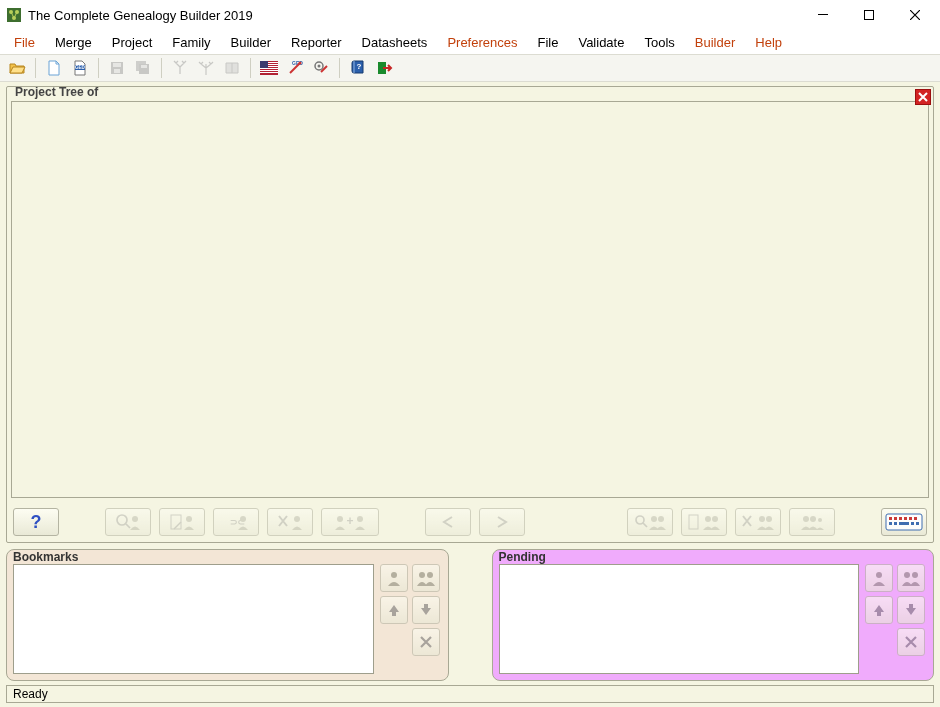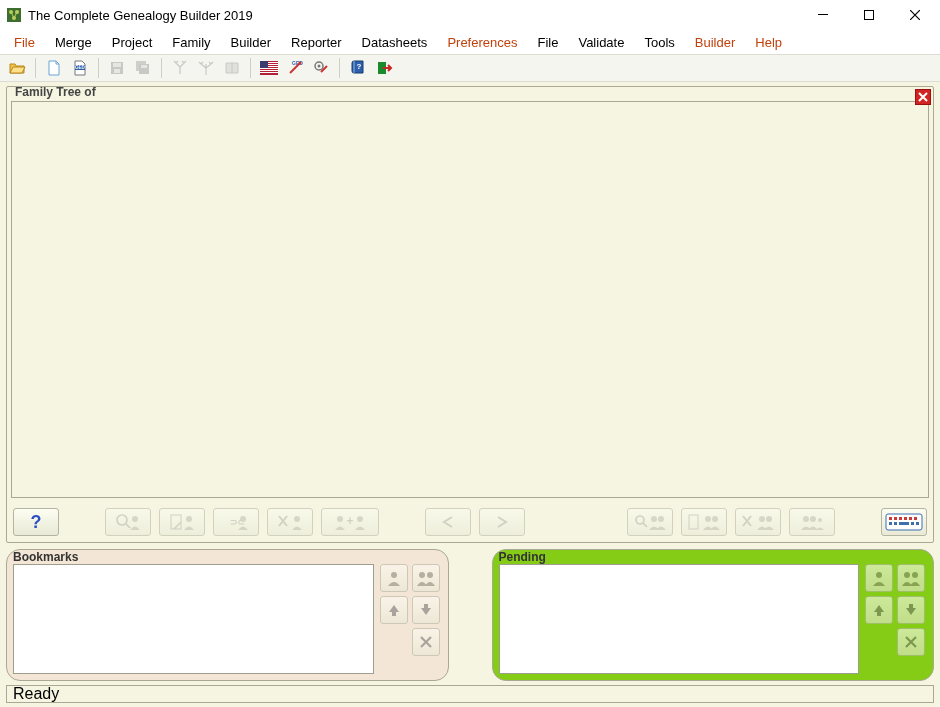--- a/index.html
+++ b/index.html
@@ -134,26 +134,26 @@
 
   
   .panels {
     display: flex; gap: 8px;
     height: 132px;
   }
   .panel {
     flex: 1 1 0;
     position: relative;
     border: 1px solid #a8a894;
-    border-radius: 14px;
+    border-radius: 8px;
     padding: 14px 6px 6px 6px;
     display: flex; gap: 6px;
   }
   .panel.bookmarks { background: #f3e6d6; }
-  .panel.pending   { background: #84cc16; margin-left: 35px; }
+  .panel.pending   { background: #f0abfc; margin-left: 35px; }
   .panel > .caption {
     position: absolute; top: 0; left: 6px;
     font-weight: bold; font-size: 12px; color: #333;
   }
   .panel-list {
     flex: 1 1 auto;
     background: #ffffff;
     border: 1px solid #9e9e8c;
   }
   .panel-btns {
@@ -180,21 +180,21 @@
     background: #f5f5e2;
     padding: 4px 6px 4px 6px;
   }
   .statusbar .well {
     flex: 1 1 auto;
     border: 1px solid #a8a894;
     background: #f5f5e2;
     height: 18px;
     display: flex; align-items: center;
     padding: 0 6px;
-    font-size: 16px;
+    font-size: 12px;
   }
 
   
   .hd { fill: #8b8b7b; }
 </style>
 </head>
 <body>
 
 <div class="titlebar">
   <span class="app-icon">
@@ -335,21 +335,21 @@
     <svg width="18" height="18" viewBox="0 0 18 18">
         <rect x="3" y="3" width="8" height="12" fill="#1a8a2d"></rect>
         <path d="M8 9 H16 M13 6 L16 9 L13 12" stroke="#c62626" stroke-width="2" fill="none"></path>
       </svg>
   </div>
 </div>
 
 <div class="client">
 
   <div class="group tree">
-    <span class="caption">Family Tree of</span>
+    <span class="caption">Project Tree of</span>
     <div class="close-x">
       <svg width="10" height="10" viewBox="0 0 10 10">
           <path d="M1 1 L9 9 M9 1 L1 9" stroke="#fff" stroke-width="2"></path>
         </svg>
     </div>
     <div class="tree-body"></div>
 
     <div class="tree-toolbar">
       <div class="tbtn">
         <svg width="20" height="20" viewBox="0 0 20 20">

